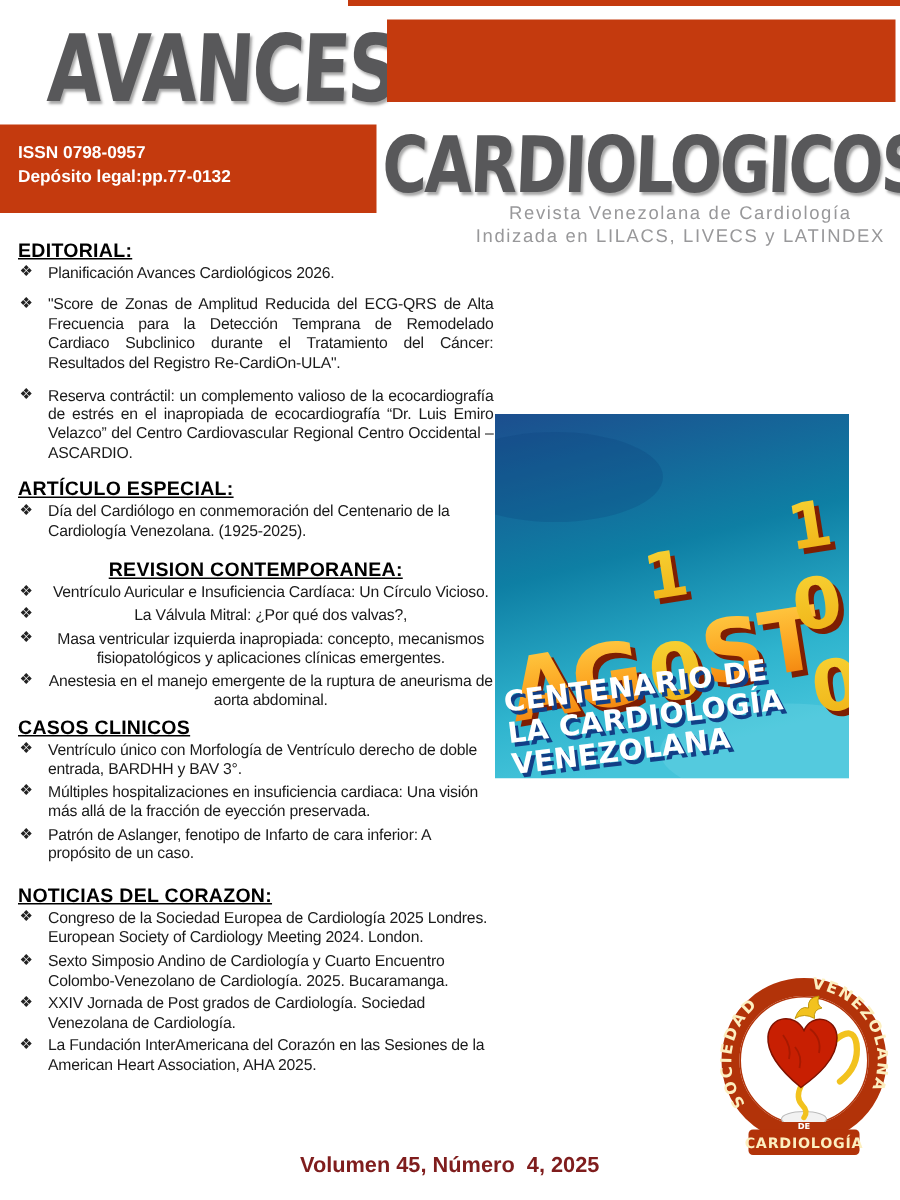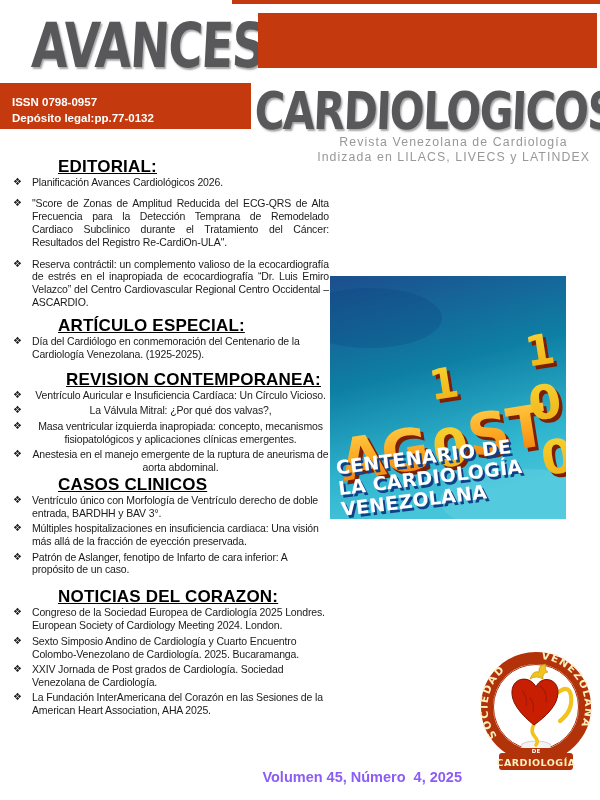--- a/index.html
+++ b/index.html
@@ -17,59 +17,59 @@
   .top-strip{position:absolute;left:232px;top:0;width:368px;height:4px;background:var(--brand-red);}
   .title-avances{
     position:absolute;left:30px;top:10px;
     font-family:"DejaVu Sans",sans-serif;font-weight:900;font-size:62px;line-height:72px;
     color:var(--title-gray);letter-spacing:-2px;white-space:nowrap;
     transform:scaleX(0.76) skewX(-4deg);transform-origin:left bottom;
     text-shadow:2px 2px 2px rgba(60,60,60,.45);
   }
   .red-block{position:absolute;left:258px;top:13px;width:339px;height:55px;background:var(--brand-red);}
   .issn-bar{
-    position:absolute;left:0;top:83px;width:251px;height:46px;background:var(--brand-red);
+    position:absolute;left:0;top:83px;width:251px;height:59px;background:var(--brand-red);
     color:#fff;font-weight:bold;font-size:11.5px;line-height:16px;padding:11px 0 0 12px;
   }
   .title-cardiologicos{
     position:absolute;left:256px;top:82px;
     font-family:"DejaVu Sans",sans-serif;font-weight:900;font-size:52px;line-height:58px;
     color:var(--title-gray);letter-spacing:-2px;white-space:nowrap;
     transform:scaleX(0.79) skewX(-3deg);transform-origin:left top;
     text-shadow:2px 2px 2px rgba(60,60,60,.45);
   }
   .subtitle{
     position:absolute;right:10px;top:135px;text-align:center;
     color:var(--subtitle-gray);font-size:12.3px;line-height:15px;letter-spacing:1.1px;white-space:nowrap;
   }
   
   .toc{position:absolute;left:12px;top:160px;width:317px;color:#1a1a1a;}
   .toc-heading{
-    font-size:17px;font-weight:bold;text-decoration:underline;color:#000;
-    letter-spacing:.2px;margin-bottom:2px;line-height:14px;margin-left:46px;
+    font-size:13px;font-weight:bold;text-decoration:underline;color:#000;
+    letter-spacing:.2px;margin-bottom:2px;line-height:14px;
   }
   .toc-section{margin-bottom:8px;}
   .toc-item{position:relative;padding-left:20px;font-size:10.5px;line-height:12.9px;letter-spacing:-.15px;margin-bottom:2.5px;}
   .bullet{position:absolute;left:1px;top:0;font-size:10px;color:#222;}
   .sec-1 .toc-item{margin-bottom:9px;}
   .sec-1 .item-text{display:block;text-align:justify;}
   .sec-2{margin-top:10px;margin-bottom:12px;}
   .sec-3{margin-bottom:4px;text-align:center;}
   .sec-4{margin-bottom:14px;}
   .sec-5{margin-top:10px;}
   
   .poster{position:absolute;left:330px;top:276px;width:236px;height:243px;}
   .poster svg{display:block;width:100%;height:100%;}
   
   .logo{position:absolute;left:480px;top:650px;width:112px;height:134px;}
   .logo svg{display:block;width:100%;height:100%;}
   
   .footer{
-    position:absolute;left:200px;top:769px;width:262px;text-align:right;
-    font-weight:bold;font-size:14.5px;color:#8b5cf6;white-space:pre;
+    position:absolute;left:200px;top:769px;width:262px;text-align:left;
+    font-weight:bold;font-size:14.5px;color:#7f1d1d;white-space:pre;
   }
 </style>
 </head>
 <body>
 
 <div class="page">
 
   <div class="top-strip"></div>
   <div class="title-avances">AVANCES</div>
   <div class="red-block"></div>

